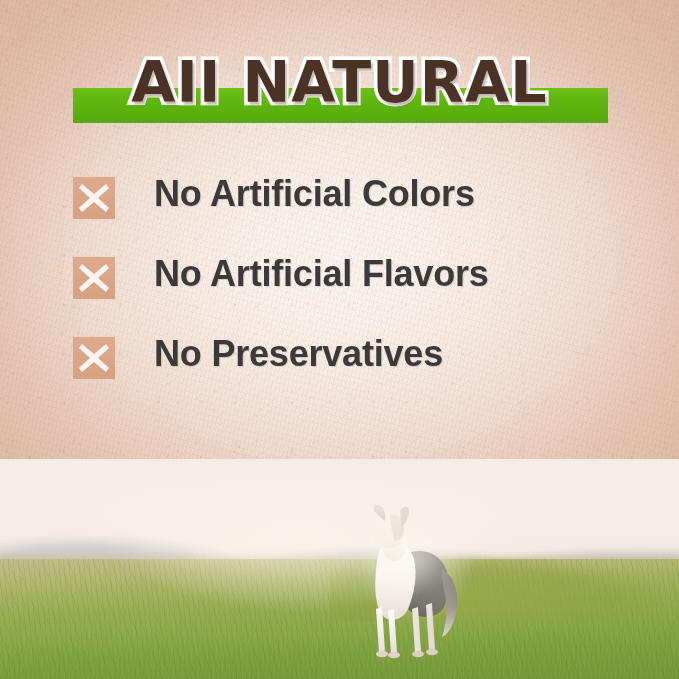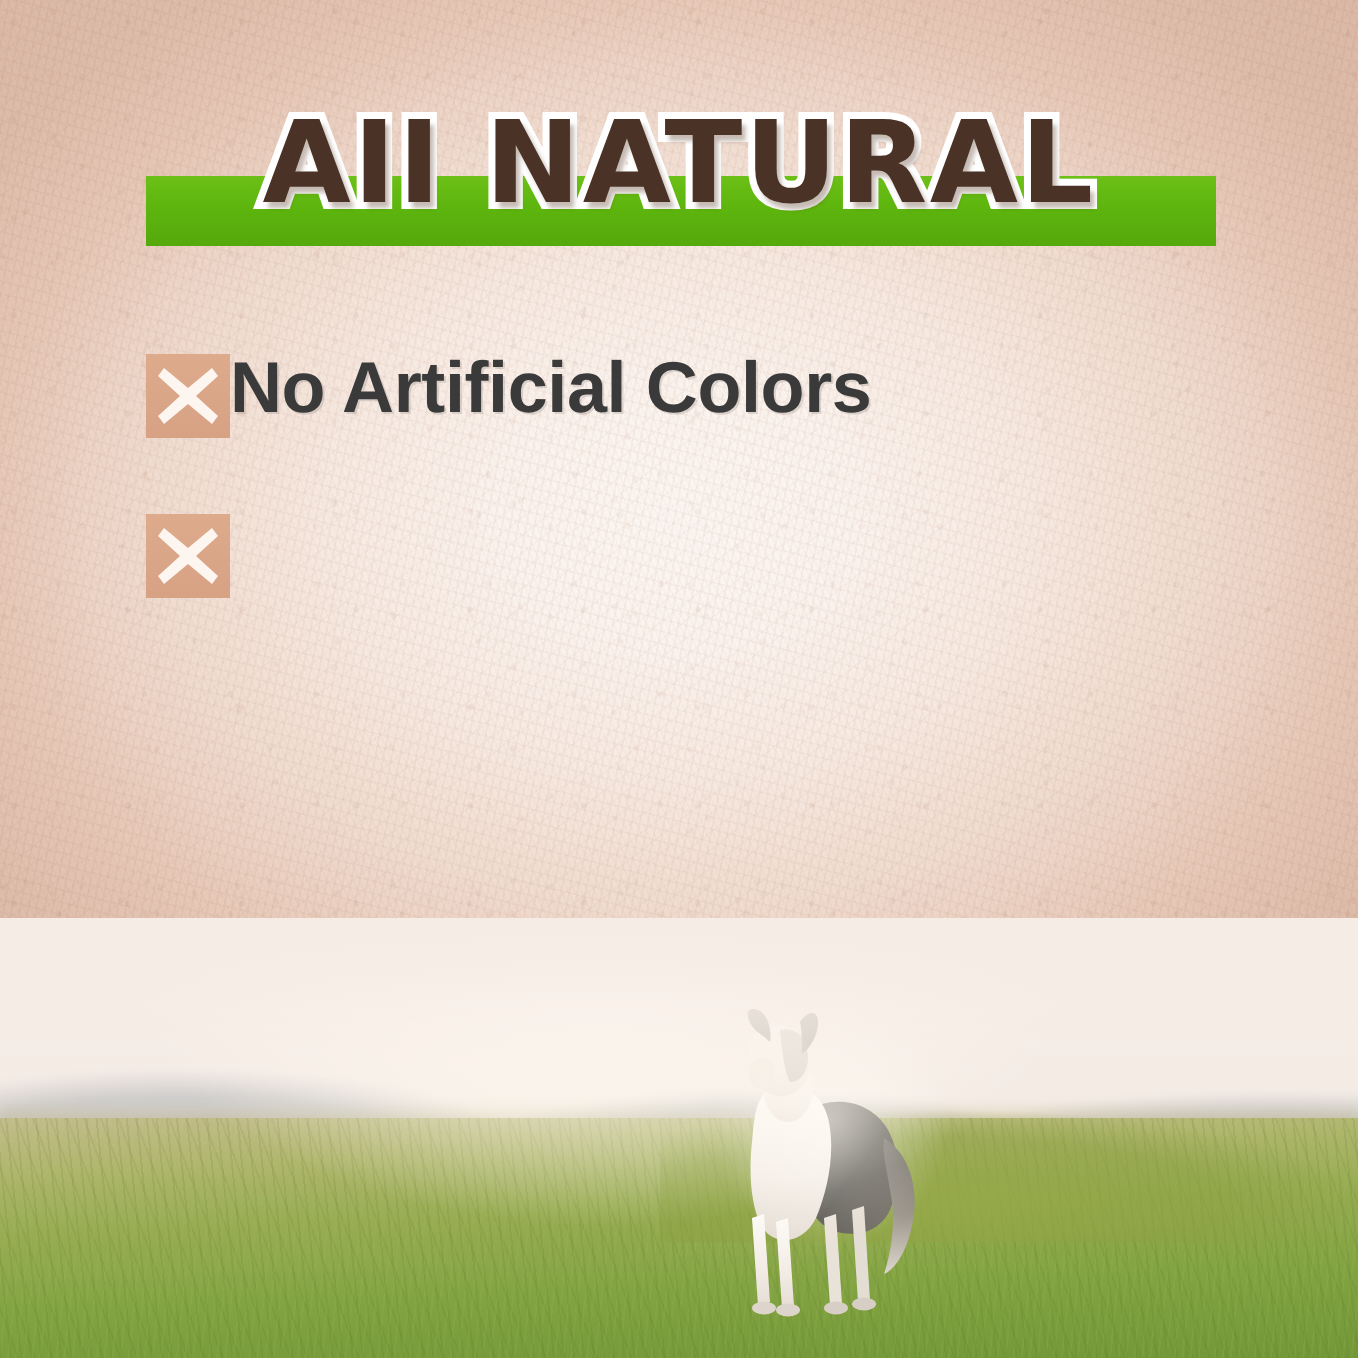--- a/index.html
+++ b/index.html
@@ -74,20 +74,21 @@
   .bullet-row{
     position:relative;height:80px;display:flex;align-items:flex-start;
   }
   .x-box{
     position:relative;width:42px;height:42px;flex:0 0 42px;
     background:linear-gradient(180deg,#ddab8c 0%,#d7a184 100%);
     margin-top:5px;
   }
   .x-box svg{position:absolute;left:0;top:0;}
   .bullet-label{
+    margin-left:39px;
     font-size:36px;line-height:44px;
     font-weight:bold;
     color:#3a3a3a;
     letter-spacing:-0.2px;
     white-space:nowrap;
     text-shadow:1px 1px 0 rgba(120,110,105,.22);
     font-family:"Liberation Sans",sans-serif;
   }
 
   
@@ -185,27 +186,36 @@
 
     <div class="bullet-row">
       <div class="x-box">
         <svg width="42" height="42" viewBox="0 0 42 42" aria-hidden="true">
           <path d="M9 7 L21 17 L33 7 L36 11 L25 21 L36 31 L33 35 L21 25 L9 35 L6 31 L17 21 L6 11 Z" fill="#fdf6f0"></path>
         </svg>
       </div>
       <div class="bullet-label">No Artificial Colors</div>
     </div>
 
-
     <div class="bullet-row">
       <div class="x-box">
         <svg width="42" height="42" viewBox="0 0 42 42" aria-hidden="true">
           <path d="M9 7 L21 17 L33 7 L36 11 L25 21 L36 31 L33 35 L21 25 L9 35 L6 31 L17 21 L6 11 Z" fill="#fdf6f0"></path>
         </svg>
       </div>
+      <div class="bullet-label">No Artificial Flavors</div>
+    </div>
+
+    <div class="bullet-row">
+      <div class="x-box">
+        <svg width="42" height="42" viewBox="0 0 42 42" aria-hidden="true">
+          <path d="M9 7 L21 17 L33 7 L36 11 L25 21 L36 31 L33 35 L21 25 L9 35 L6 31 L17 21 L6 11 Z" fill="#fdf6f0"></path>
+        </svg>
+      </div>
+      <div class="bullet-label">No Preservatives</div>
     </div>
 
 
   </div>
 
   <div class="photo">
     <div class="sky"></div>
     <div class="hill-far"></div>
     <div class="hill-mid"></div>
     <div class="shrub"></div>

